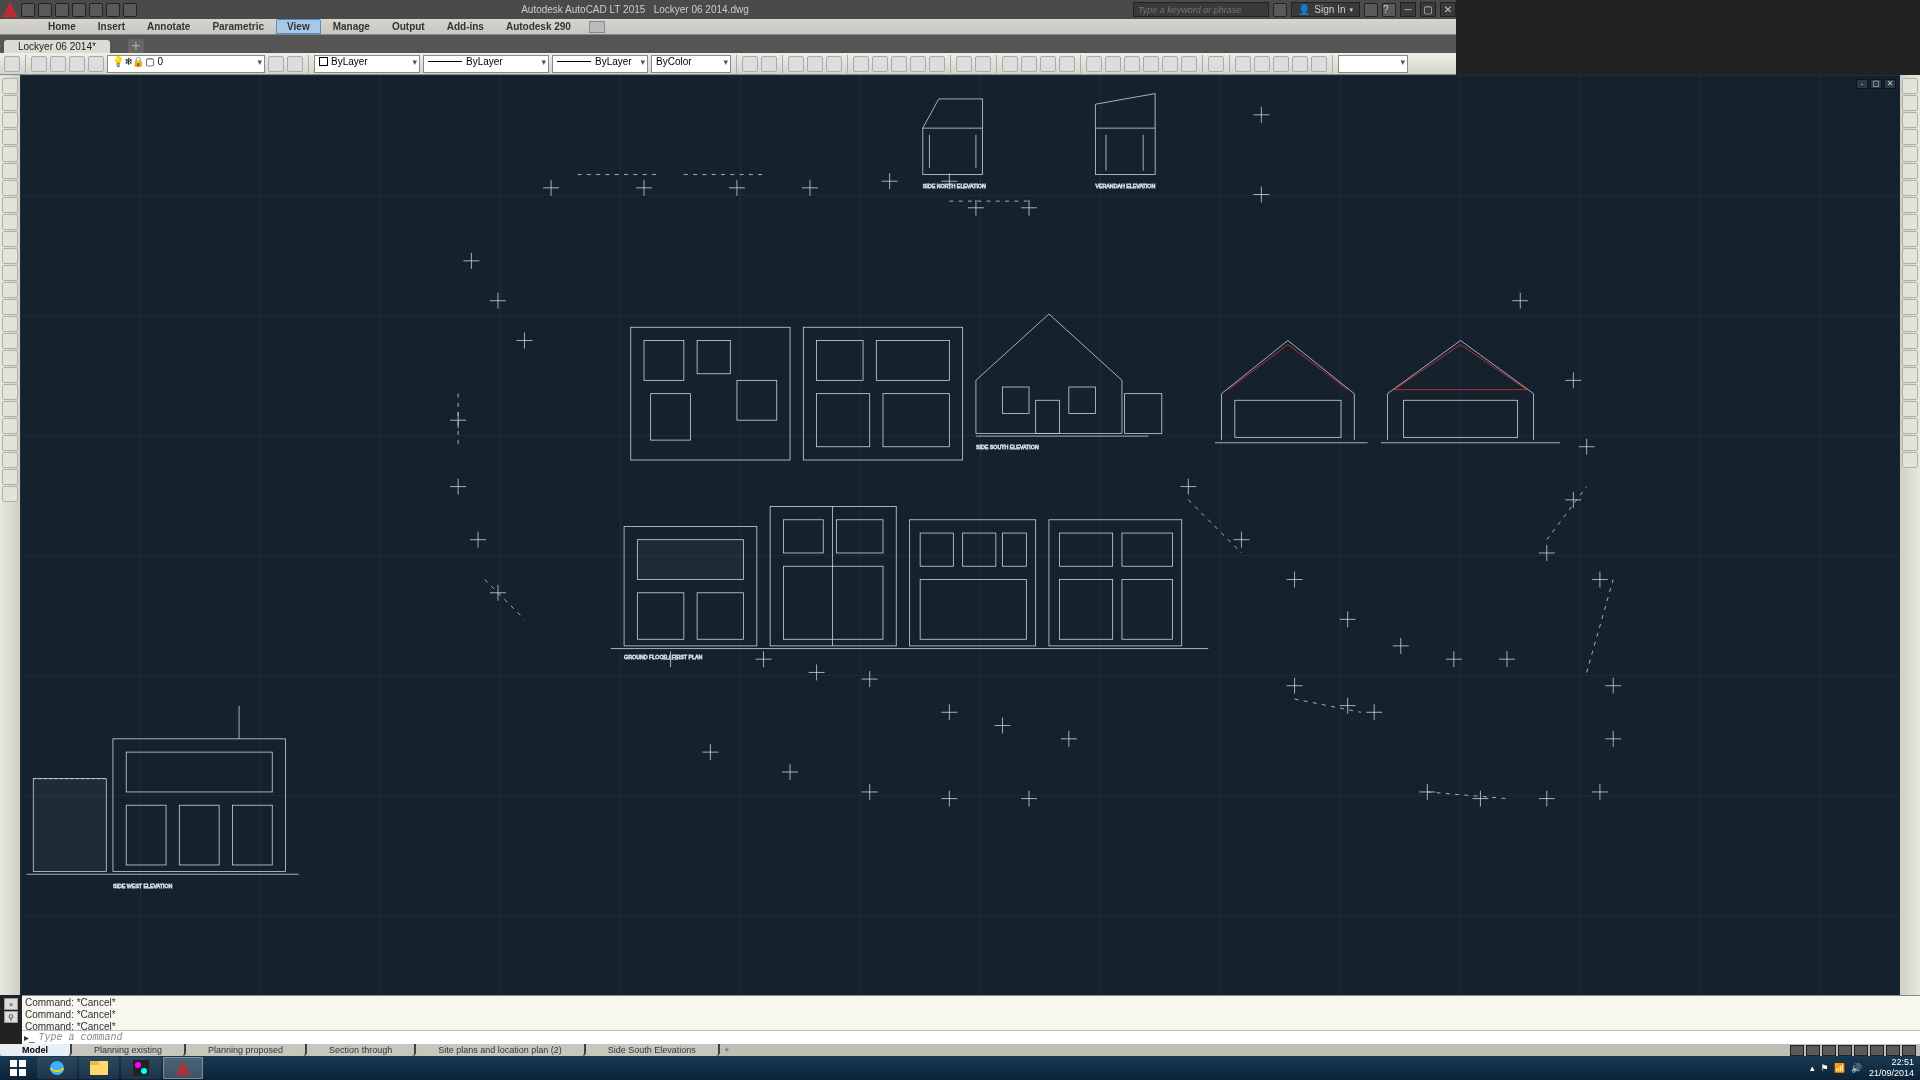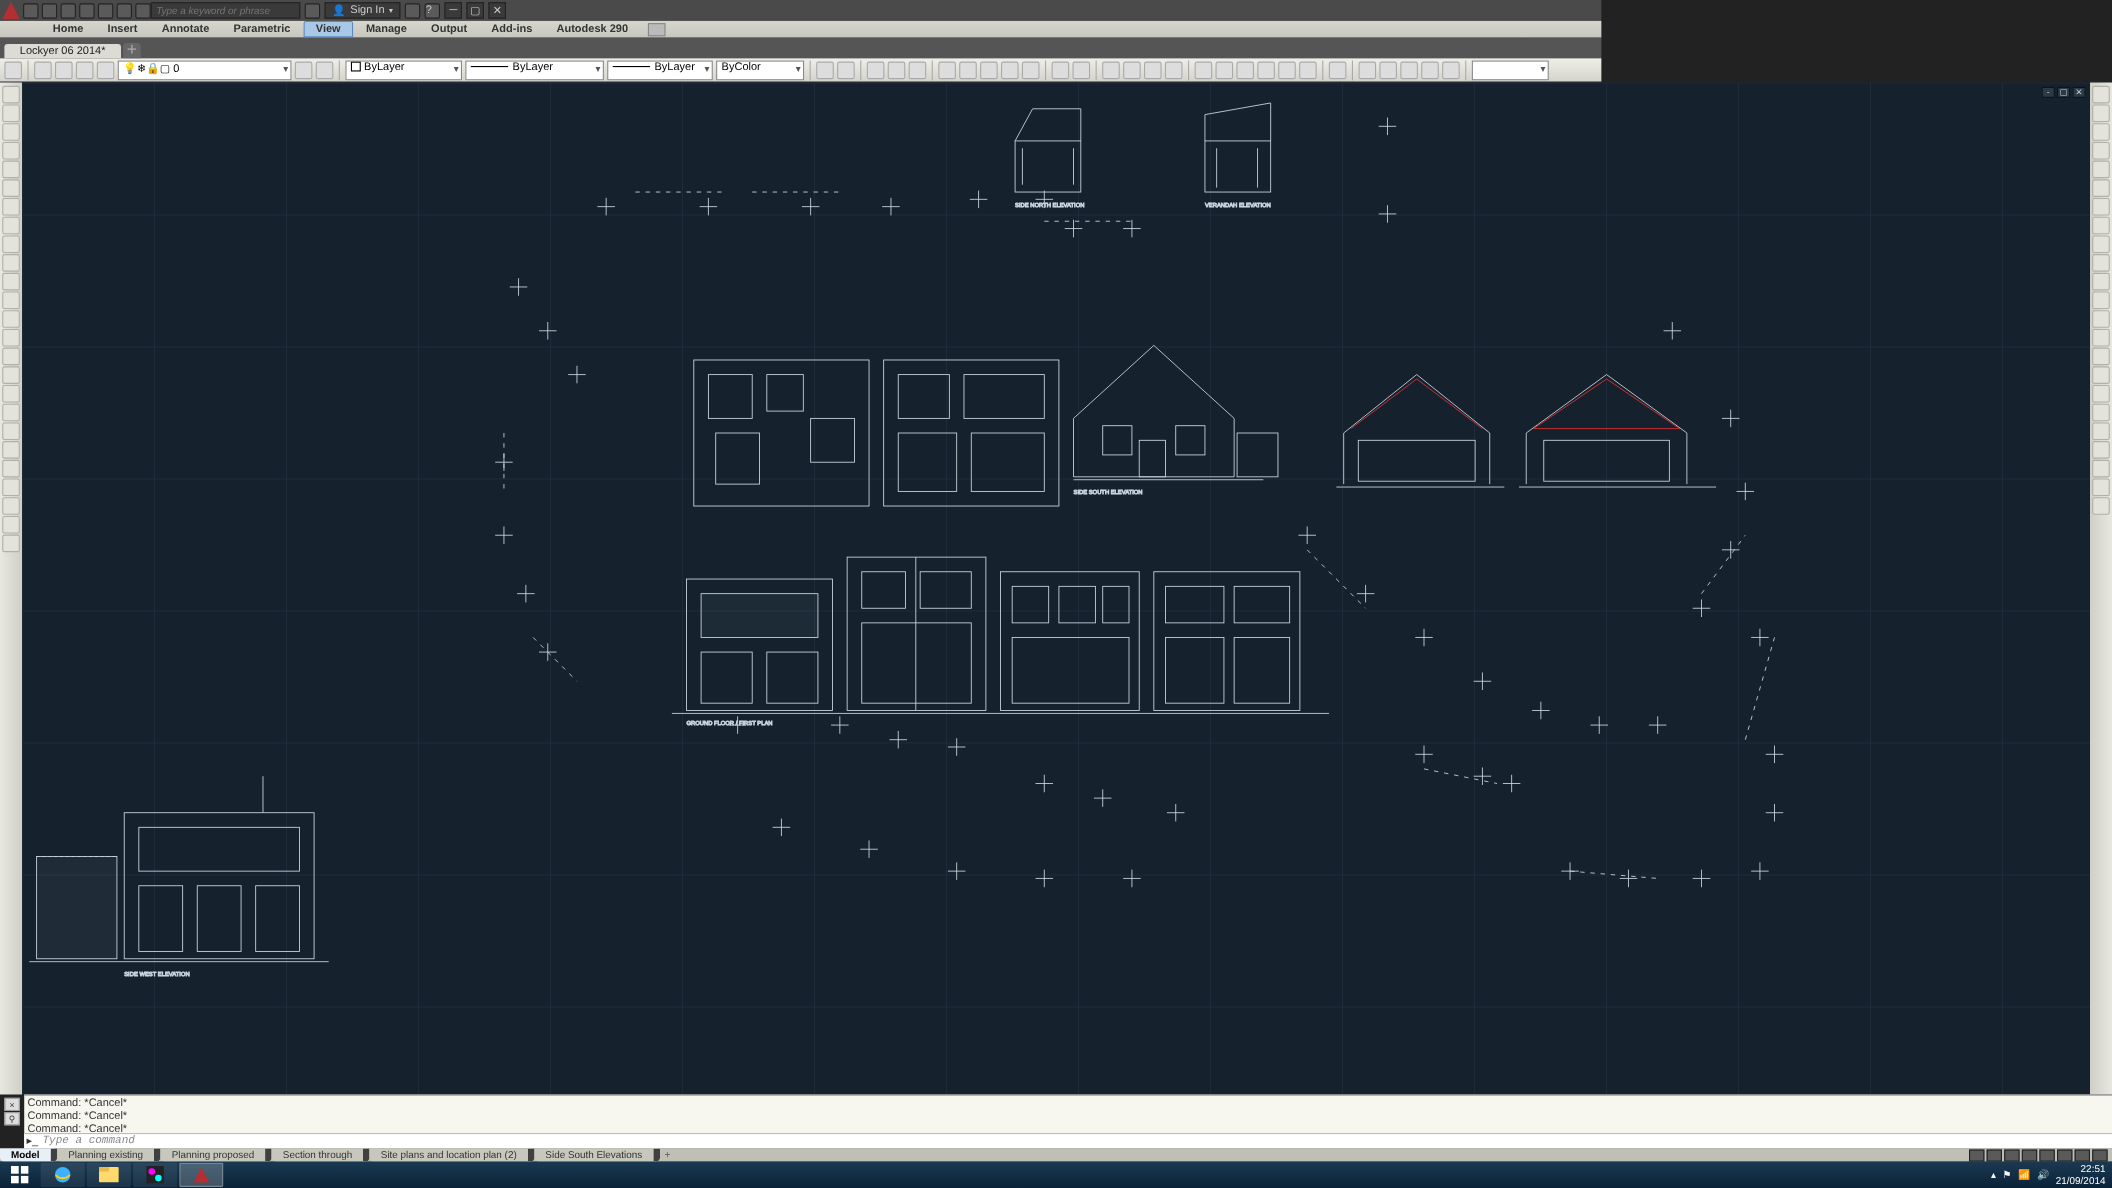--- a/index.html
+++ b/index.html
@@ -16,21 +16,21 @@
 #titlebar .signin { display: flex; align-items: center; gap: 4px; padding: 0 6px; height: 15px; background: #3a3a3a; border: 1px solid #222; }
 #titlebar .winbtn { width: 16px; height: 15px; background: #3a3a3a; display: flex; align-items: center; justify-content: center; border: 1px solid #222; }
 
 
 #ribbon { height: 16px; background: linear-gradient(#d6d6cf, #c7c7c0); display: flex; align-items: center; font-size: 10px; padding-left: 38px; gap: 2px; border-bottom: 1px solid #888; font-weight: bold; }
 #ribbon .tab { padding: 1px 10px; color: #333; cursor: default; }
 #ribbon .tab.active { background: #a8c8e8; border: 1px solid #5a8abf; border-radius: 2px 2px 0 0; }
 #ribbon .arrow { width: 16px; height: 12px; background: #bbb; margin-left: 6px; border: 1px solid #888; }
 
 
-#doctabs { height: 18px; background: #555; display: flex; align-items: flex-end; padding-left: 4px; gap: 2px; }
+#doctabs { height: 18px; background: #555; display: flex; align-items: flex-end; padding-left: 4px; gap: 18px; }
 #doctabs .dtab { background: #dcdcd4; padding: 1px 14px; font-size: 10px; border-radius: 3px 3px 0 0; color: #222; }
 #doctabs .plus { width: 16px; height: 14px; background: #666; border-radius: 3px 3px 0 0; display: flex; align-items: center; justify-content: center; color: #aaa; }
 
 
 #propbar { height: 22px; background: linear-gradient(#efefe8, #d4d4cc); display: flex; align-items: center; padding: 0 4px; gap: 3px; border-bottom: 1px solid #888; }
 #propbar .ico { width: 16px; height: 16px; background: #ddd; border: 1px solid #aaa; border-radius: 2px; }
 #propbar .sel { height: 18px; background: #fff; border: 1px solid #888; font-size: 10px; padding: 0 14px 0 4px; position: relative; }
 #propbar .sel::after { content: "▾"; position: absolute; right: 2px; top: 1px; font-size: 9px; color: #555; }
 #propbar .layer { width: 158px; } #propbar .bylayer1 { width: 106px; }
 #propbar .bylayer2 { width: 126px; } #propbar .bylayer3 { width: 96px; } #propbar .bycolor { width: 80px; }
@@ -54,21 +54,21 @@
 
 #cmd { position: absolute; left: 22px; right: 0; bottom: 36px; height: 49px; background: #f7f7f0; border-top: 1px solid #888; font: 10px/12px "Consolas", monospace; color: #333; }
 #cmd .history { padding: 1px 3px; }
 #cmd .input { position: absolute; left: 0; right: 0; bottom: 0; height: 14px; background: #fff; border-top: 1px solid #bbb; display: flex; align-items: center; padding-left: 2px; gap: 4px; }
 #cmd .prompt { color: #888; font-style: italic; font-family: Liberation Mono, monospace; }
 #cmd .close { position: absolute; left: -18px; top: 2px; width: 14px; display: flex; flex-direction: column; gap: 1px; }
 #cmd .close span { width: 14px; height: 12px; background: #ddd; border: 1px solid #999; font-size: 8px; text-align: center; }
 
 
 #layouttabs { position: absolute; left: 0; right: 0; bottom: 24px; height: 12px; background: #bfbfb6; display: flex; align-items: center; font-size: 9px; }
-#layouttabs .ltab { padding: 0 10px; background: #c7c7be; border-right: 6px solid #404040; color: #333; height: 12px; line-height: 12px; border-radius: 0 0 4px 4px; }
+#layouttabs .ltab { padding: 0 22px; background: #c7c7be; border-right: 2px solid #404040; color: #333; height: 12px; line-height: 12px; border-radius: 0 0 4px 4px; }
 #layouttabs .ltab.active { background: #e7eff7; color: #000; font-weight: 600; }
 #layouttabs .plus { width: 14px; text-align: center; color: #555; }
 #layouttabs .appstatus { margin-left: auto; display: flex; gap: 2px; padding-right: 4px; }
 #layouttabs .appstatus span { width: 14px; height: 11px; background: #5a5a5a; border: 1px solid #222; }
 
 
 #taskbar { position: absolute; left: 0; right: 0; bottom: 0; height: 24px; background: linear-gradient(#1a3a52, #0a2238); display: flex; align-items: center; }
 #taskbar .start { width: 36px; height: 24px; display: flex; align-items: center; justify-content: center; }
 #taskbar .tbicon { width: 40px; height: 22px; margin: 1px; background: rgba(255,255,255,.08); display: flex; align-items: center; justify-content: center; border-radius: 1px; }
 #taskbar .tbicon.active { background: rgba(255,255,255,.22); box-shadow: inset 0 0 0 1px rgba(255,255,255,.3); }
@@ -81,20 +81,23 @@
 <div id="titlebar">
   <div class="left">
     <div class="logo"></div>
     <div class="qat"></div>
     <div class="qat"></div>
     <div class="qat"></div>
     <div class="qat"></div>
     <div class="qat"></div>
     <div class="qat"></div>
     <div class="qat"></div>
+  </div>
+  <div class="center">
+    <span>Autodesk AutoCAD LT 2015</span>&nbsp;&nbsp;&nbsp;<span>Lockyer 06 2014.dwg</span>
   </div>
   <div class="right">
     <input class="search" placeholder="Type a keyword or phrase" style="">
     <div class="qat"></div>
     <div class="signin">
       <span>👤</span>
         <span>Sign In</span>
         <span style="font-size:7px">▾</span>
     </div>
     <div class="qat"></div>

